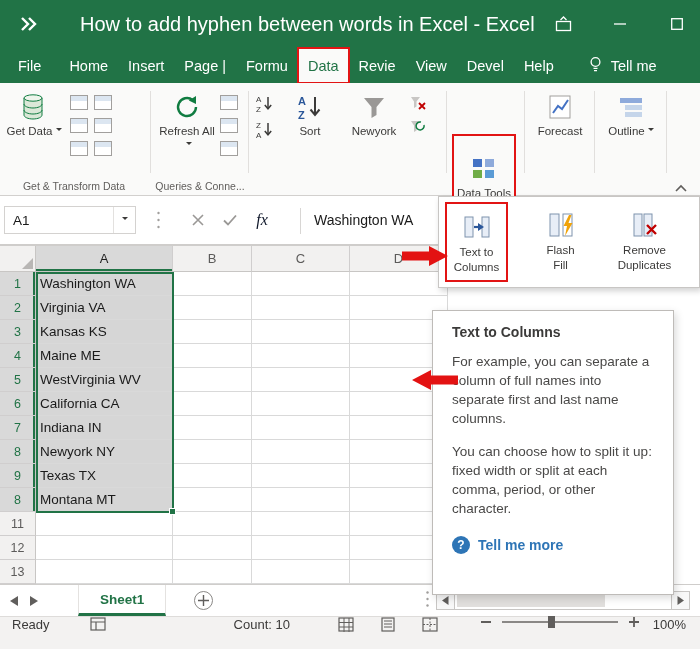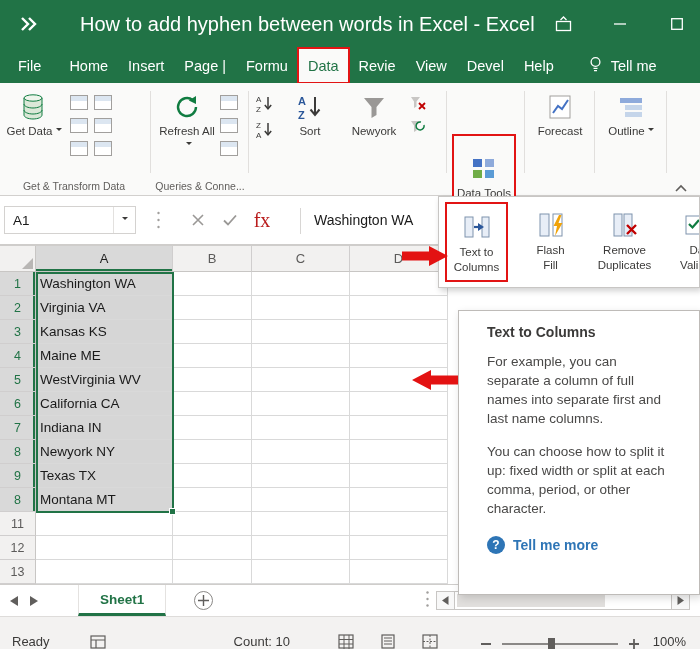--- a/index.html
+++ b/index.html
@@ -32,64 +32,64 @@
   .chev{display:inline-block;width:0;height:0;border:3.5px solid transparent;border-top-color:#3b3a39;margin-left:3px;vertical-align:1px;}
   .datatools{left:452px;top:8px;width:64px;height:98px;border:2px solid #e21414;justify-content:center;background:#fafaf9;margin-top:43px;}
   .collapse{position:absolute;left:674px;top:96px;cursor:pointer;}
 
   
   .frow{position:absolute;top:196px;left:0;width:100%;height:50px;background:#fff;border-bottom:2px solid #cfcdcb;}
   .namebox{position:absolute;left:4px;top:10px;width:132px;height:28px;border:1px solid #d4d2d0;background:#fff;display:flex;align-items:center;font-size:13.5px;color:#1a1a1a;}
   .namebox .nbtext{padding-left:8px;flex:1;}
   .nbdrop{width:22px;height:100%;border-left:1px solid #e3e1df;display:flex;align-items:center;justify-content:center;cursor:pointer;}
   .fbtn{position:absolute;top:12px;width:24px;height:24px;display:flex;align-items:center;justify-content:center;cursor:pointer;}
-  .fx{font-family:"Liberation Serif",serif;font-size:20px;color:#b91c1c;}
+  .fx{font-family:"Liberation Serif",serif;font-style:italic;font-size:16px;color:#0f172a;}
   .fdiv{position:absolute;left:300px;top:12px;width:1px;height:26px;background:#d8d6d4;}
   .formulatext{position:absolute;left:314px;top:10px;height:28px;display:flex;align-items:center;font-size:14px;color:#1a1a1a;}
 
   
   .sheet{position:absolute;left:0;top:246px;width:448px;display:grid;grid-template-columns:36px 137px 79px 98px 98px;grid-template-rows:26px repeat(13,24px);background:#fff;z-index:1;}
   .corner{background:#f2f1f0;border-right:1px solid #c8c6c4;border-bottom:1px solid #c8c6c4;position:relative;cursor:pointer;}
   .tri{position:absolute;right:2px;bottom:2px;width:0;height:0;border-left:11px solid transparent;border-bottom:11px solid #b8b6b4;}
   .chd{background:#f2f1f0;border-right:1px solid #d0cece;border-bottom:1px solid #c8c6c4;display:flex;align-items:center;justify-content:center;font-size:13px;color:#5c5b5a;cursor:pointer;}
   .chd.sel{background:#d9d9d9;color:#1e1e1e;box-shadow:inset 0 -2px 0 #217346;}
   .rh{background:#f2f1f0;border-right:1px solid #c8c6c4;border-bottom:1px solid #d0cece;display:flex;align-items:center;justify-content:center;font-size:12.5px;color:#5c5b5a;cursor:pointer;}
   .rh.sel{background:#d9d9d9;color:#217346;box-shadow:inset -2px 0 0 #217346;}
   .c{border-right:1px solid #d9d9d9;border-bottom:1px solid #d9d9d9;font-size:13.5px;color:#1a1a1a;display:flex;align-items:center;padding-left:4px;background:#fff;cursor:cell;}
   .c.sela{background:#d6d6d6;}
   .selbox{position:absolute;left:36px;top:272px;width:138px;height:241px;border:2px solid #217346;z-index:2;pointer-events:none;}
   .fillhandle{position:absolute;right:-4px;bottom:-4px;width:7px;height:7px;background:#217346;border:1px solid #fff;pointer-events:auto;cursor:crosshair;}
 
   
-  .flyout{position:absolute;left:438px;top:196px;width:262px;height:92px;background:#fff;border:1px solid #c8c6c4;box-shadow:2px 3px 6px rgba(0,0,0,.18);z-index:30;overflow:hidden;display:flex;align-items:stretch;padding:5px 0 5px 6px;gap:11px;}
+  .flyout{position:absolute;left:438px;top:196px;width:262px;height:92px;background:#fff;border:1px solid #c8c6c4;box-shadow:2px 3px 6px rgba(0,0,0,.18);z-index:30;overflow:hidden;display:flex;align-items:stretch;padding:5px 0 5px 6px;gap:21px;}
   .fitem{width:63px;flex:none;display:flex;flex-direction:column;align-items:center;padding-top:5px;cursor:pointer;color:#3b3a39;font-size:11.5px;line-height:1.3;text-align:center;}
   .fitem .ficon{height:36px;display:flex;align-items:center;}
   .fitem.hl{border:2px solid #e21414;}
-  .tooltip{position:absolute;left:458px;top:310px;width:242px;height:285px;background:#fff;border:1px solid #bebbb8;box-shadow:2px 3px 8px rgba(0,0,0,.15);z-index:30;padding:13px 28px;overflow:hidden;}
+  .tooltip{position:absolute;left:432px;top:310px;width:242px;height:285px;background:#fff;border:1px solid #bebbb8;box-shadow:2px 3px 8px rgba(0,0,0,.15);z-index:30;padding:13px 19px;overflow:hidden;}
   .tt-title{font-weight:bold;font-size:14px;color:#3b3a39;margin-bottom:12px;}
   .tt-p{font-size:13.5px;color:#494847;line-height:1.42;margin-bottom:13px;}
   .tt-link{display:flex;align-items:center;gap:8px;color:#2e75b6;font-size:14px;font-weight:bold;margin-top:18px;cursor:pointer;}
   .qicon{width:18px;height:18px;border-radius:50%;background:#2e75b6;color:#fff;display:flex;align-items:center;justify-content:center;font-size:12px;font-weight:bold;}
 
   
   .arrow{position:absolute;z-index:40;pointer-events:none;}
 
   
   .sheetbar{position:absolute;left:0;top:584px;width:100%;height:32px;background:#fff;border-top:1px solid #cfcdcb;display:flex;align-items:center;z-index:3;}
   .navtri{margin-left:10px;cursor:pointer;display:flex;align-items:center;}
   .stab{height:100%;display:flex;align-items:center;padding:0 21px;margin-left:40px;color:#217346;font-weight:bold;font-size:13.5px;border-bottom:3px solid #217346;border-left:1px solid #e4e2e0;border-right:1px solid #e4e2e0;cursor:pointer;}
   .addsheet{margin-left:28px;width:19px;height:19px;border:1px solid #8a8886;border-radius:50%;display:flex;align-items:center;justify-content:center;cursor:pointer;}
   .vdots{margin-left:auto;margin-right:6px;cursor:pointer;}
   .hscroll{display:flex;align-items:center;margin-right:10px;}
   .sbtn{width:19px;height:19px;border:1px solid #c8c6c4;background:#f8f8f8;display:flex;align-items:center;justify-content:center;cursor:pointer;}
   .strack{width:216px;height:19px;border-top:1px solid #c8c6c4;border-bottom:1px solid #c8c6c4;background:#fff;position:relative;cursor:pointer;}
   .sthumb{position:absolute;left:2px;top:2px;width:148px;height:13px;background:#e1dfdd;cursor:grab;}
 
   
-  .statusbar{position:absolute;left:0;top:616px;width:100%;height:33px;background:#f3f2f1;border-top:1px solid #dedcda;display:flex;align-items:flex-end;font-size:13px;color:#3b3a39;z-index:3;}
+  .statusbar{position:absolute;left:0;top:616px;width:100%;height:33px;background:#f3f2f1;border-top:1px solid #dedcda;display:flex;align-items:flex-start;font-size:13px;color:#3b3a39;z-index:3;}
   .sb-ready{margin-left:12px;}
   .sb-macro{margin-left:40px;cursor:pointer;display:flex;}
   .sb-count{margin-left:128px;}
   .viewicons{display:flex;gap:26px;margin-left:48px;}
   .vi{cursor:pointer;display:flex;}
   .zoomwrap{display:flex;align-items:center;margin-left:auto;}
   .zbtn{cursor:pointer;display:flex;align-items:center;justify-content:center;width:14px;}
   .ztrack{width:116px;height:2px;background:#8a8886;position:relative;margin:0 9px;cursor:pointer;}
   .zthumb{position:absolute;left:46px;top:-5px;width:7px;height:12px;background:#605e5c;cursor:grab;}
   .sb-zoom{margin-left:12px;margin-right:14px;}

